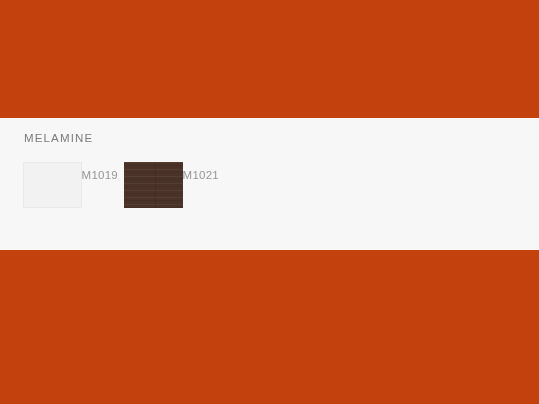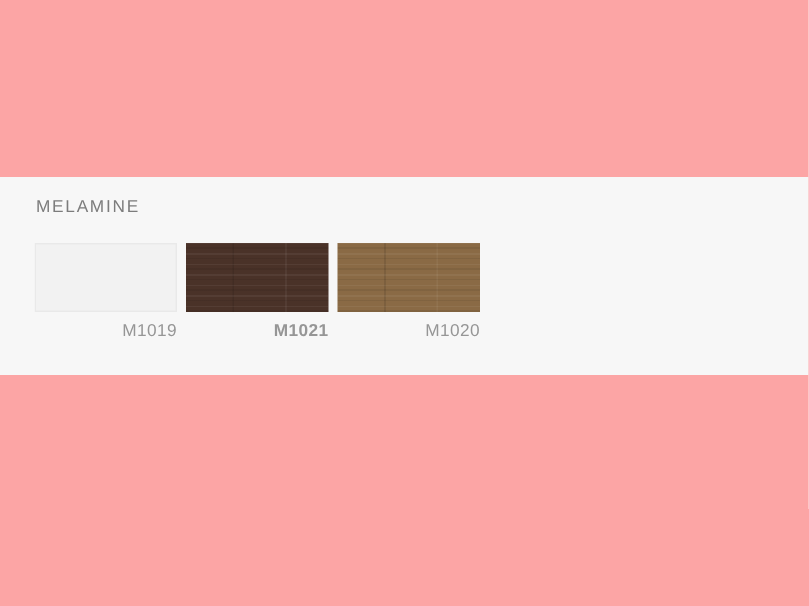--- a/index.html
+++ b/index.html
@@ -11,21 +11,21 @@
     height: 404px;
     background: #ffffff;
     font-family: "Liberation Sans", sans-serif;
     overflow: hidden;
   }
 
   #stage {
     position: relative;
     width: 539px;
     height: 404px;
-    background: #fca5a5;
+    background: #c2410c;
   }
 
   
   .material-panel {
     position: absolute;
     left: 0;
     top: 118px;
     width: 539px;
     height: 132px;
     background: #f7f7f7;
@@ -49,22 +49,21 @@
     position: absolute;
     left: 23px;
     top: 44px;
     display: flex;
     gap: 6px;
   }
 
   .swatch-cell {
     width: 95px;
     display: flex;
-    flex-direction: column;
-    align-items: flex-end;
+    align-items: flex-start;
   }
 
   .swatch-chip {
     width: 95px;
     height: 46px;
     position: relative;
     overflow: hidden;
     background-color: #cccccc;
   }
 
@@ -152,24 +151,20 @@
     <div class="swatch-row">
 
       <div class="swatch-cell">
         <div class="swatch-chip pale" style="background-color: rgb(242, 242, 242);"></div>
         <div class="swatch-label" style="color: rgb(150, 150, 150);">M1019</div>
       </div>
 
 
       <div class="swatch-cell">
         <div class="swatch-chip grain-h" style="background-color: rgb(74, 50, 40);"></div>
-        <div class="swatch-label" style="color: rgb(150, 150, 150); font-weight: bold;">M1021</div>
+        <div class="swatch-label" style="color: rgb(150, 150, 150);">M1021</div>
       </div>
 
 
-      <div class="swatch-cell">
-        <div class="swatch-chip grain-h" style="background-color: rgb(138, 106, 69);"></div>
-        <div class="swatch-label" style="color: rgb(150, 150, 150);">M1020</div>
-      </div>
 
     </div>
   </div>
 </div>
 
 </body></html>

